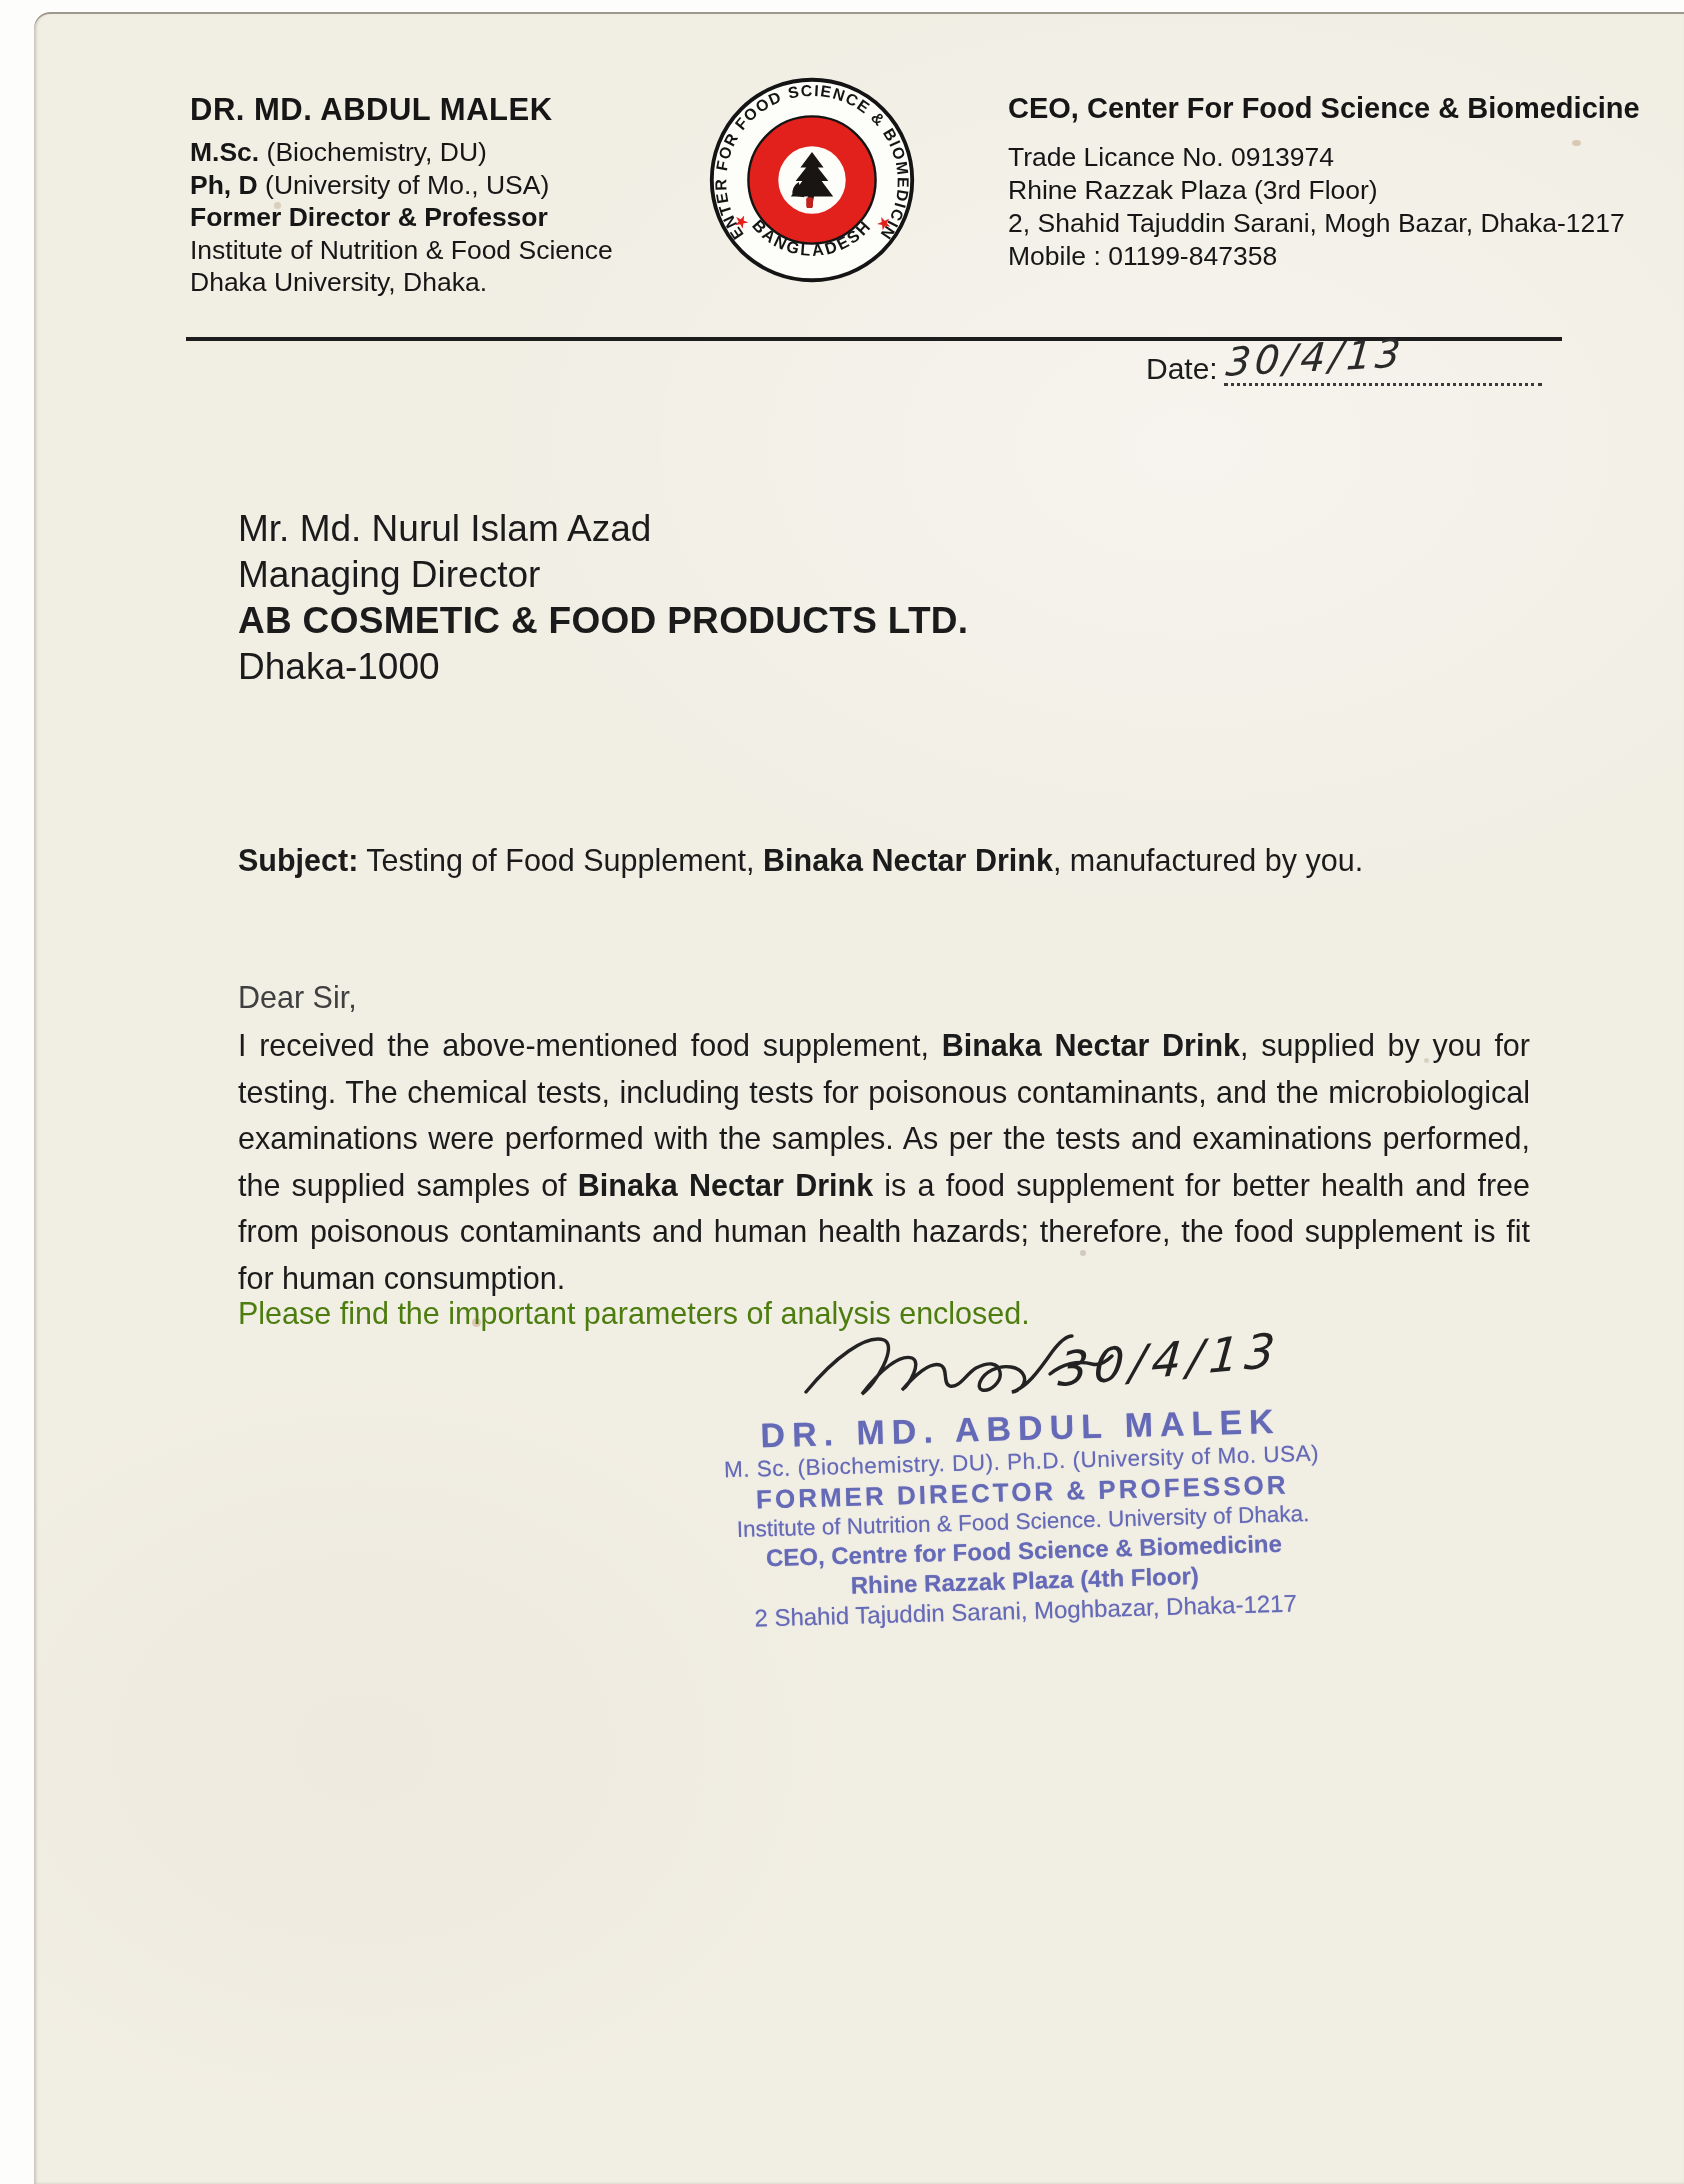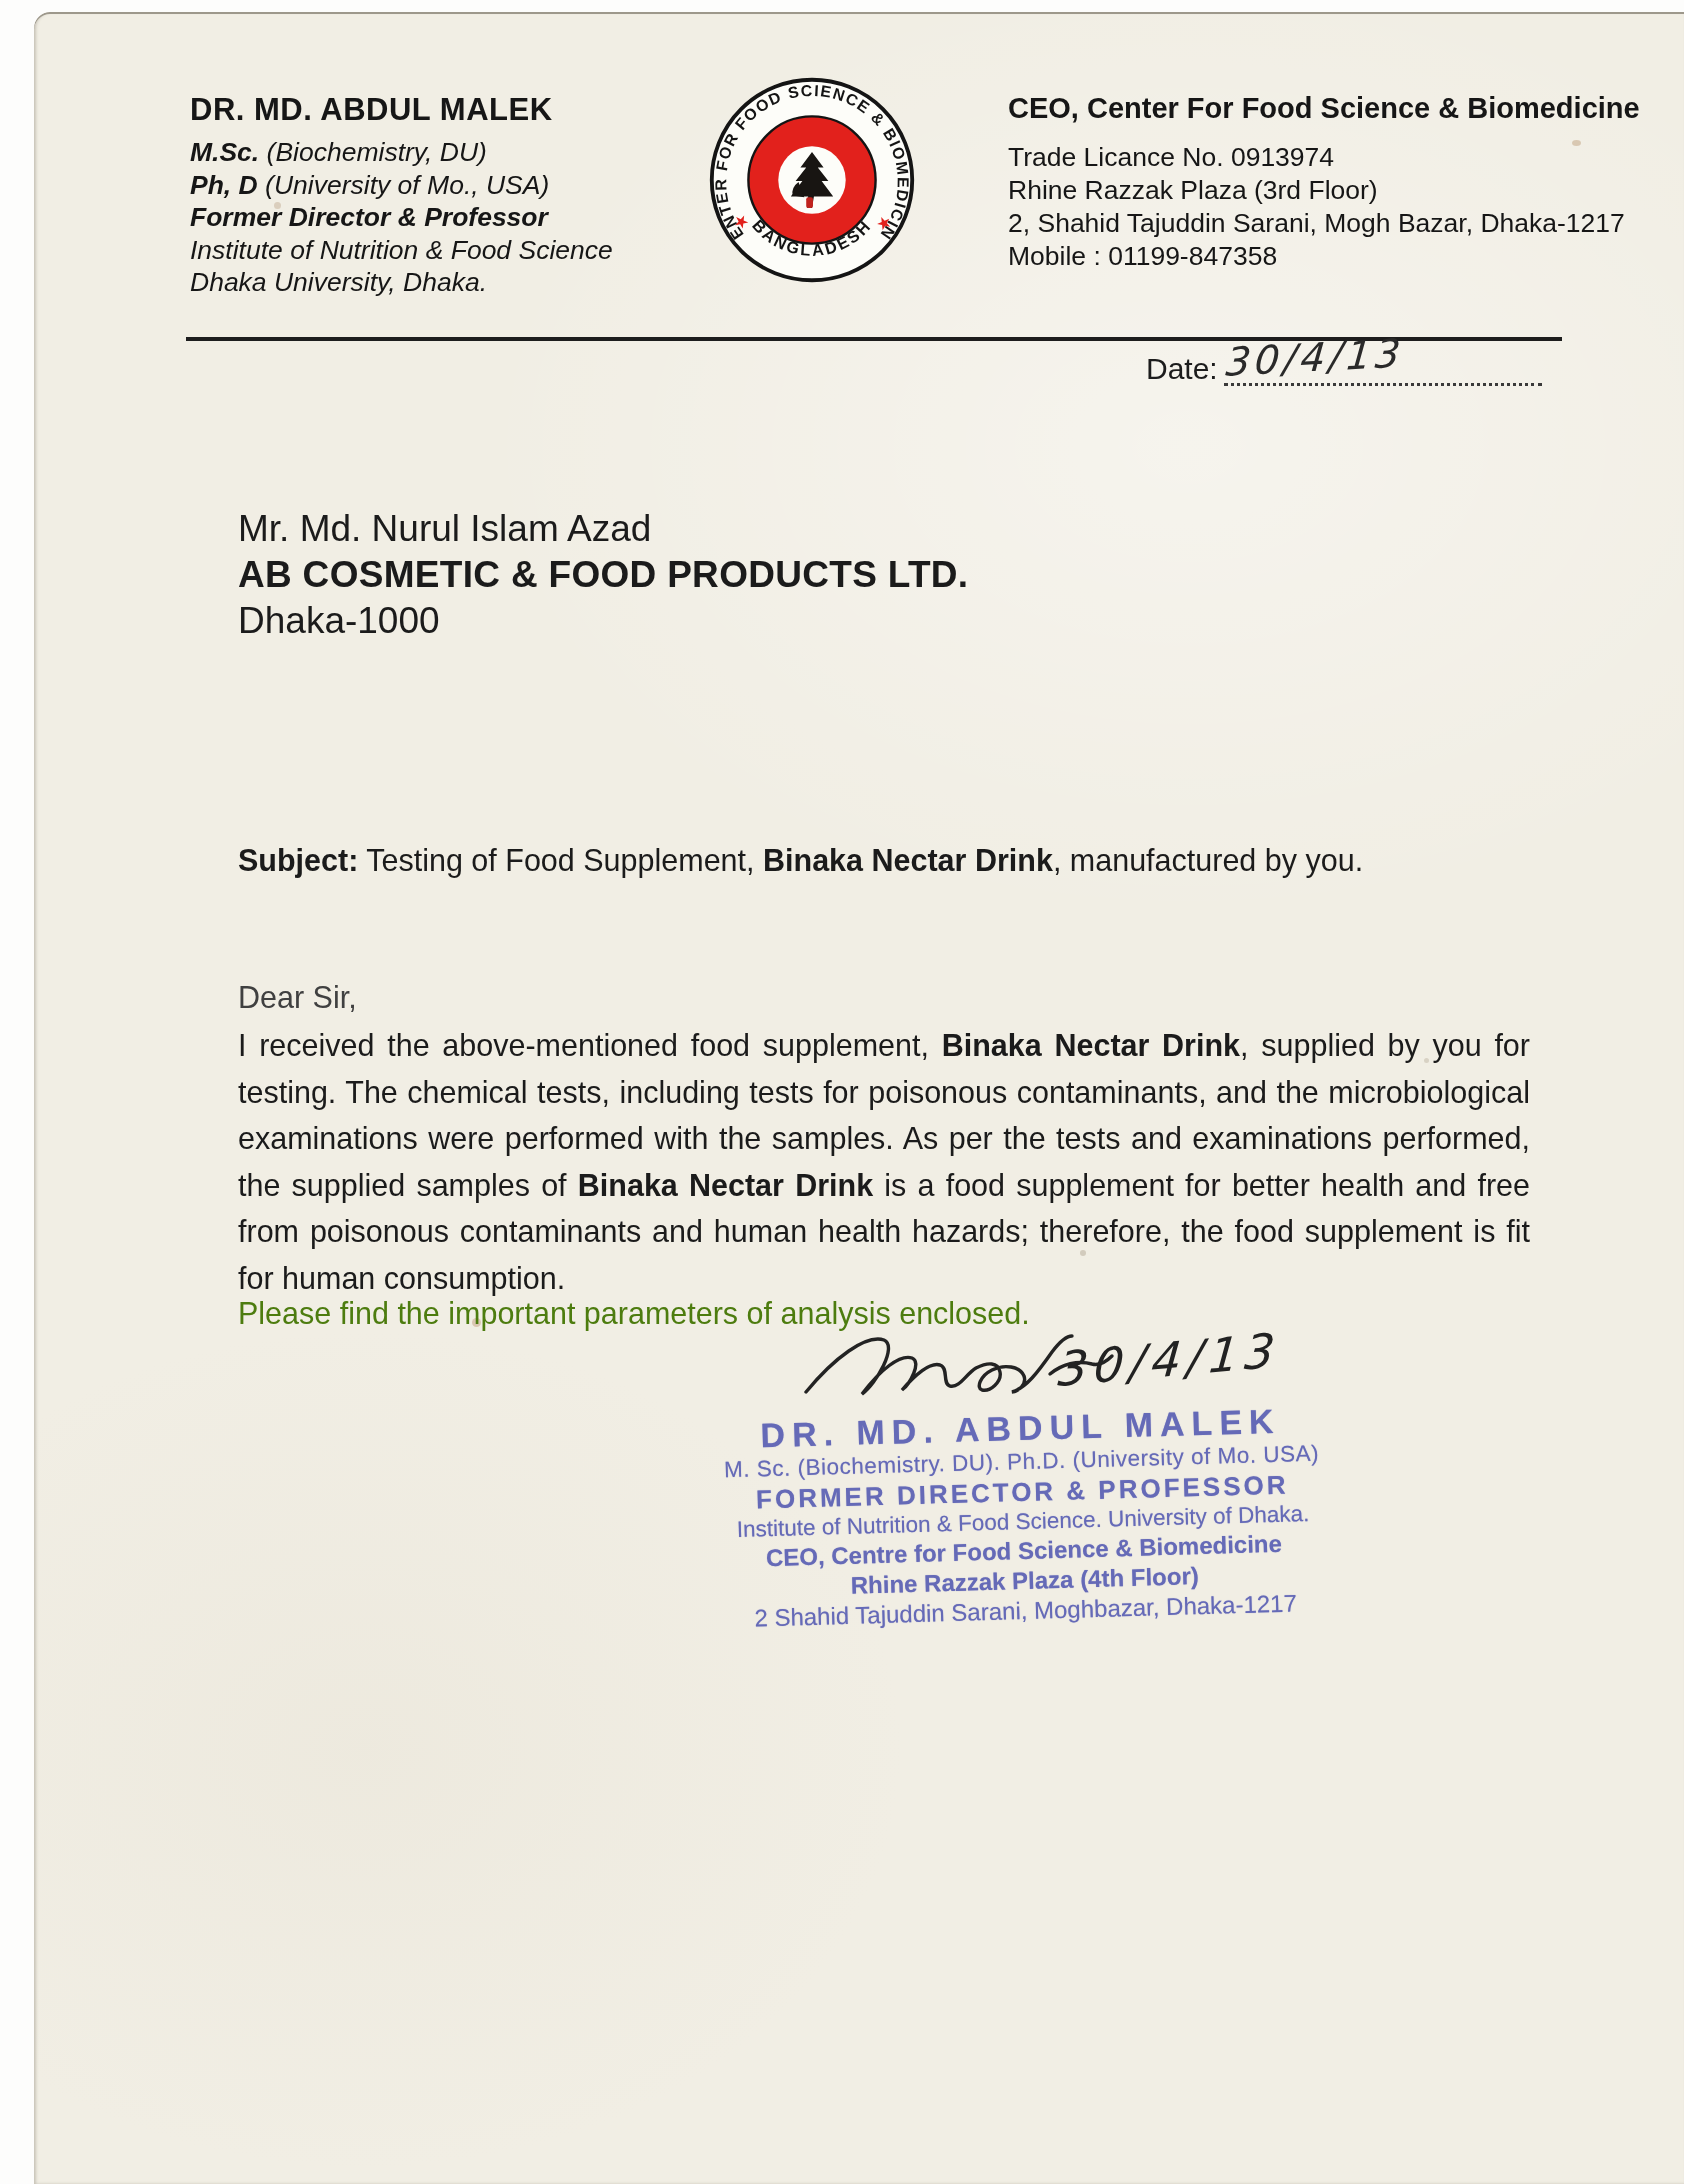--- a/index.html
+++ b/index.html
@@ -16,21 +16,21 @@
       radial-gradient(1200px 800px at 70% 20%, rgba(255,255,255,.35), rgba(255,255,255,0) 60%),
       radial-gradient(900px 700px at 20% 80%, rgba(226,220,205,.25), rgba(255,255,255,0) 60%),
       #f1eee4;
     border-radius:16px 0 0 0;
     box-shadow:inset 0 2px 0 #9d988b, inset 2px 0 3px rgba(150,144,130,.45);
   }
   .speck{position:absolute;border-radius:50%;}
   
   .lh-left{position:absolute;left:190px;top:92px;color:#161616;}
   .lh-left .name{font-size:31px;font-weight:bold;letter-spacing:.5px;margin-bottom:8px;}
-  .lh-left .line{font-size:26.5px;line-height:32.5px;font-style:italic;}
+  .lh-left .line{font-size:26.5px;line-height:32.5px;}
   .lh-left b{font-weight:bold;}
   .lh-right{position:absolute;left:1008px;top:92px;color:#161616;}
   .lh-right .org{font-size:29px;font-weight:bold;margin-bottom:16px;}
   .lh-right .line{font-size:26.5px;line-height:33px;}
   .logo-wrap{position:absolute;left:706px;top:74px;width:212px;height:212px;}
   
   .rule{position:absolute;left:186px;top:337px;width:1376px;height:4px;background:#1d1d1d;}
   .date-row{position:absolute;left:1146px;top:352px;font-size:30px;color:#1c1c1c;}
   .date-dots{display:inline-block;width:318px;border-bottom:3.5px dotted #3a3a3a;position:relative;height:30px;vertical-align:bottom;margin-left:6px;}
   .hand{font-family:"DejaVu Sans",sans-serif;font-style:italic;color:#2a2a2a;}
@@ -119,20 +119,21 @@
 </div>
 
 <div class="rule"></div>
 
 <div class="date-row">
   <span>Date:</span><span class="date-dots"><span class="hand date-hand">30/4/13</span></span>
 </div>
 
 <div class="recipient">
   <div>Mr. Md. Nurul Islam Azad</div>
+  <div>Managing Director</div>
   <div class="company">AB COSMETIC &amp; FOOD PRODUCTS LTD.</div>
   <div>Dhaka-1000</div>
 </div>
 
 <div class="subject">
   <b>Subject:</b><span> Testing of Food Supplement, </span><b>Binaka Nectar Drink</b><span>, manufactured by you.</span>
 </div>
 
 <div class="salutation">Dear Sir,</div>
 

